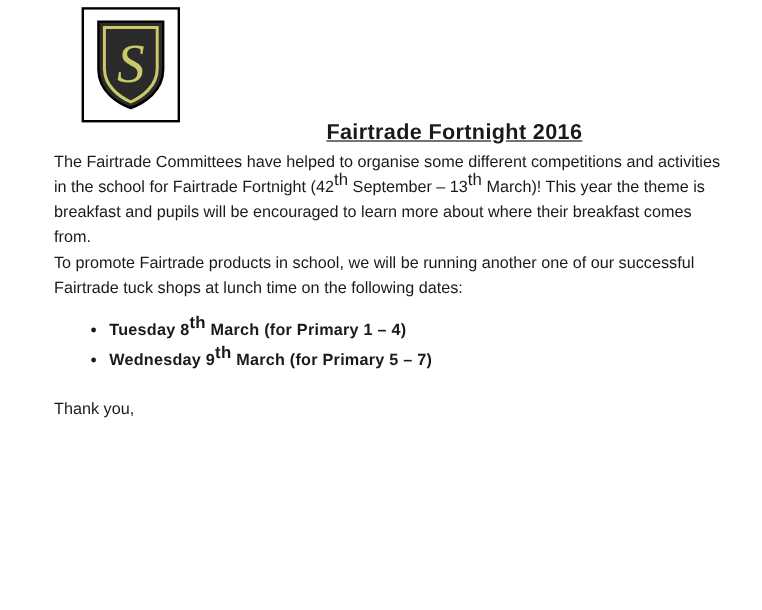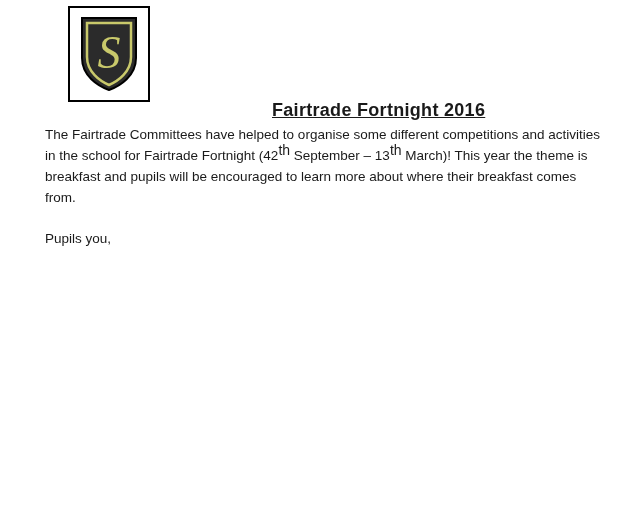--- a/index.html
+++ b/index.html
@@ -101,21 +101,26 @@
 
   <div class="doc-title">Fairtrade Fortnight 2016</div>
 
   <div class="body-block">
 
 
     <p class="para">
       <span>The Fairtrade Committees have helped to organise some different competitions and activities in the school for Fairtrade Fortnight (42</span><span class="sup">th</span><span> September – 13</span><span class="sup">th</span><span> March)! This year the theme is breakfast and pupils will be encouraged to learn more about where their breakfast comes from.</span>
     </p>
 
+    <p class="para">To promote Fairtrade products in school, we will be running another one of our successful Fairtrade tuck shops at lunch time on the following dates:</p>
 
+    <ul class="bullets">
+      <li><span>Tuesday 8</span><span class="sup">th</span><span> March (for Primary 1 – 4)</span></li>
+      <li><span>Wednesday 9</span><span class="sup">th</span><span> March (for Primary 5 – 7)</span></li>
+    </ul>
 
 
     <div class="closing">
-      <div>Pupils you,</div>
+      <div>Thank you,</div>
     </div>
 
   </div>
 </div>
 
 </body></html>

